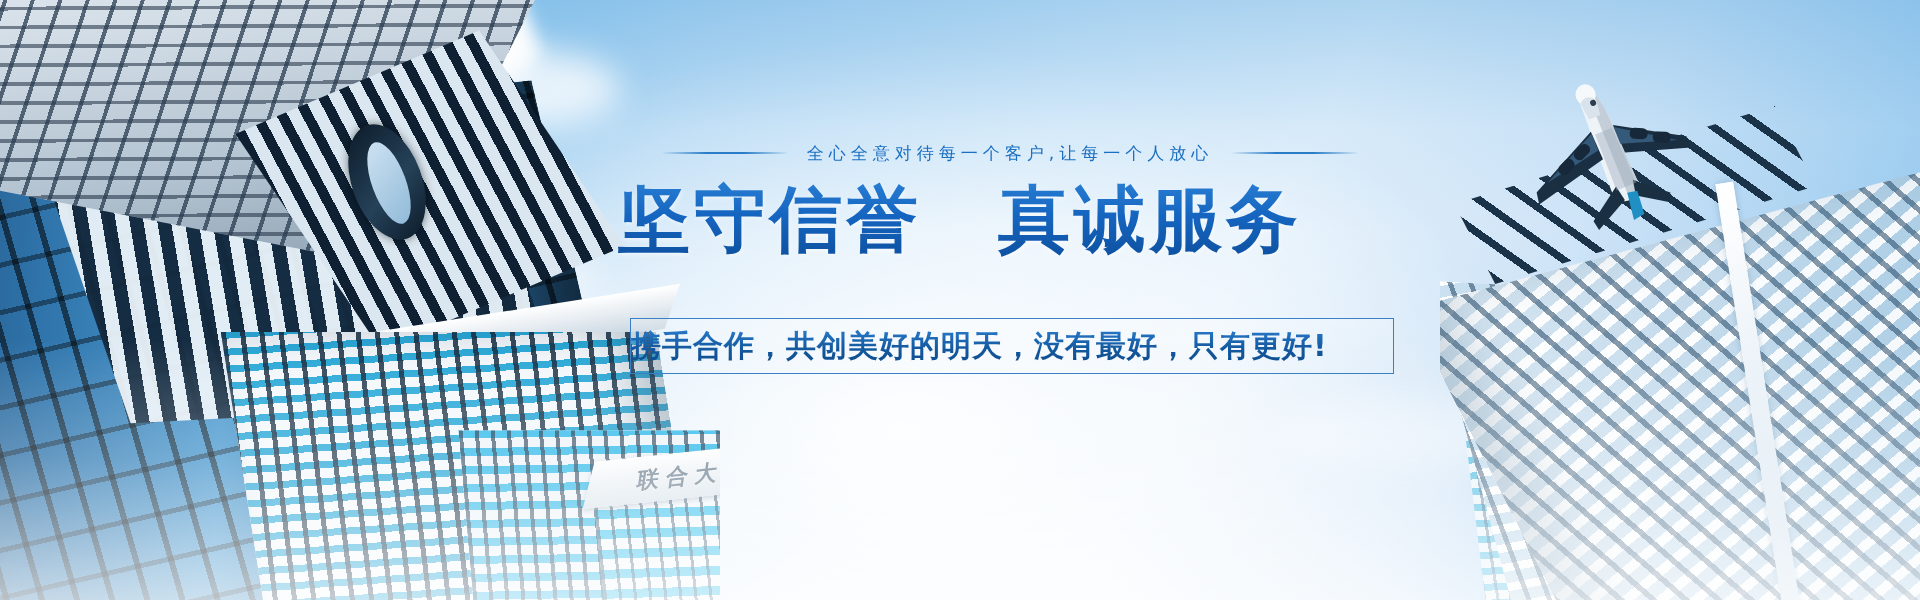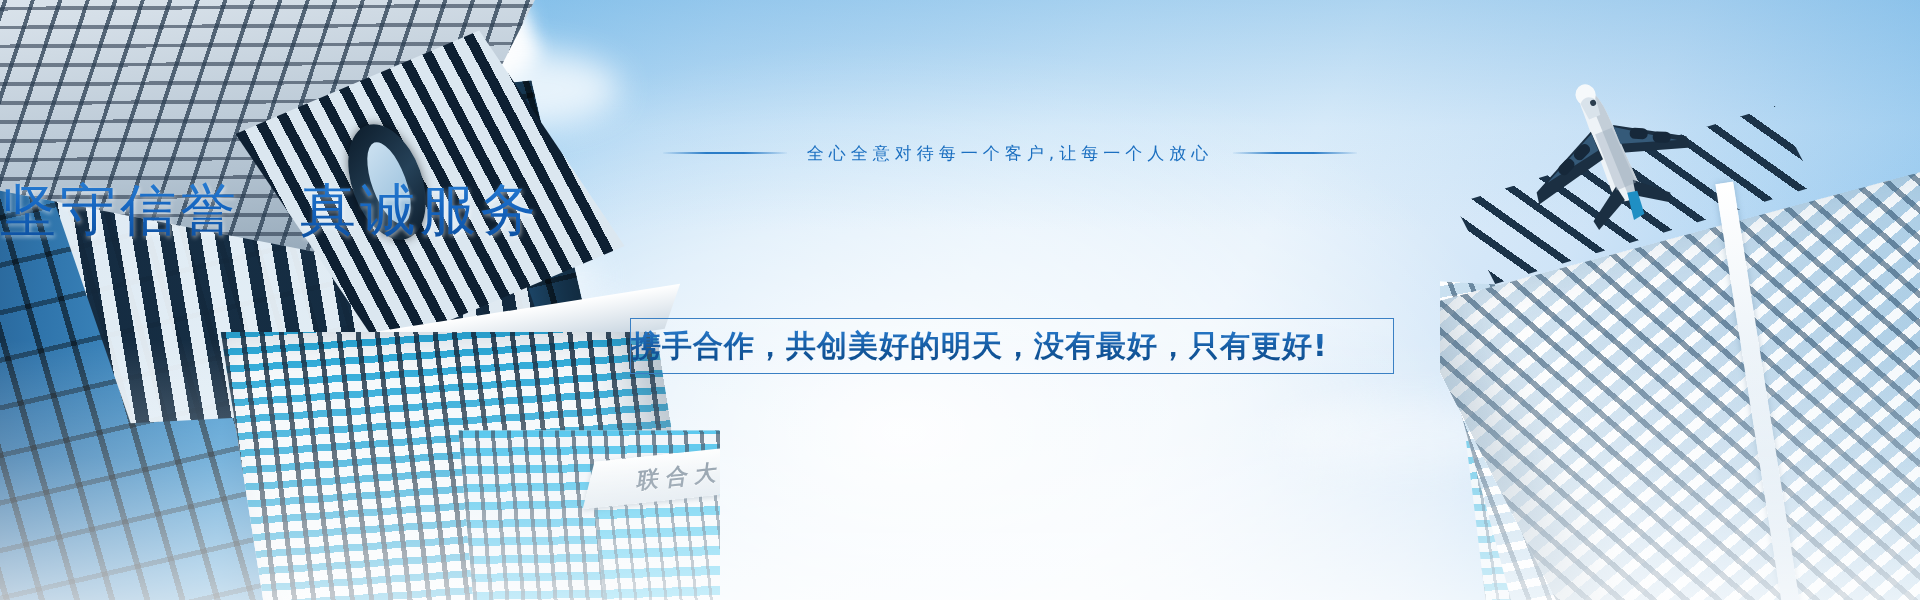--- a/index.html
+++ b/index.html
@@ -198,24 +198,24 @@
     font-size:17px;
     letter-spacing:5px;
     color:#1b6fc0;
     white-space:nowrap;
     font-weight:500;
   }
 
   
   #headline{
     position:absolute;left:0;right:0;top:178px;
-    text-align:left;
+    text-align:center;
     font-family:"DejaVu Sans",sans-serif;
-    font-size:56px;
-    font-weight:400;
+    font-size:72px;
+    font-weight:700;
     letter-spacing:4px;
     line-height:1.16;
     pointer-events:auto;
     background:linear-gradient(180deg,#2a7fd4 0%,#1565c0 45%,#0d4f9e 100%);
     -webkit-background-clip:text;
     background-clip:text;
     color:transparent;
     -webkit-text-fill-color:transparent;
     filter:drop-shadow(1px 2px 2px rgba(255,255,255,.55));
     white-space:pre;

